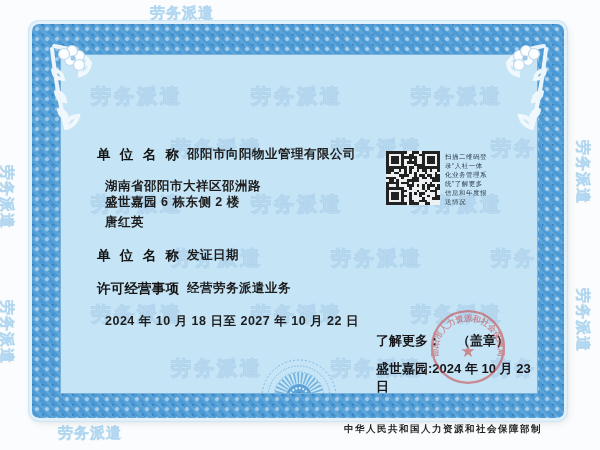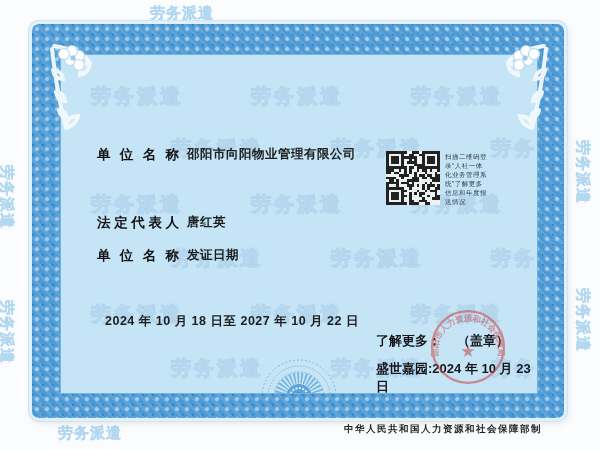--- a/index.html
+++ b/index.html
@@ -349,28 +349,35 @@
       <div>统”了解更多</div>
       <div>信息和年度报</div>
       <div>送情况</div>
     </div>
 
     <div class="row" id="r0">
       <span class="lab">单位名称</span>
       <span class="val">邵阳市向阳物业管理有限公司</span>
     </div>
     <div class="row" id="r1">
+      <span class="val">
+        <span class="vline">湖南省邵阳市大祥区邵洲路</span>
+        <span class="vline">盛世嘉园 6 栋东侧 2 楼</span>
+      </span>
     </div>
     <div class="row" id="r2">
-      <span class="lab">法定代表人</span>
       <span class="val">唐红英</span>
     </div>
     <div class="row" id="r3">
       <span class="lab">单位名称</span>
       <span class="val">发证日期</span>
+    </div>
+    <div class="row" id="r4">
+      <span class="lab">许可经营事项</span>
+      <span class="val">经营劳务派遣业务</span>
     </div>
     <div class="row" id="r5">
       <span class="val">2024 年 10 月 18 日至 2027 年 10 月 22 日</span>
     </div>
 
     <div class="issue-row" id="ia">
       <span>了解更多：</span><span class="sv">（盖章）</span>
     </div>
     <div class="issue-row" id="id">
       <span>盛世嘉园:</span><span>2024 年 10 月 23 日</span>

